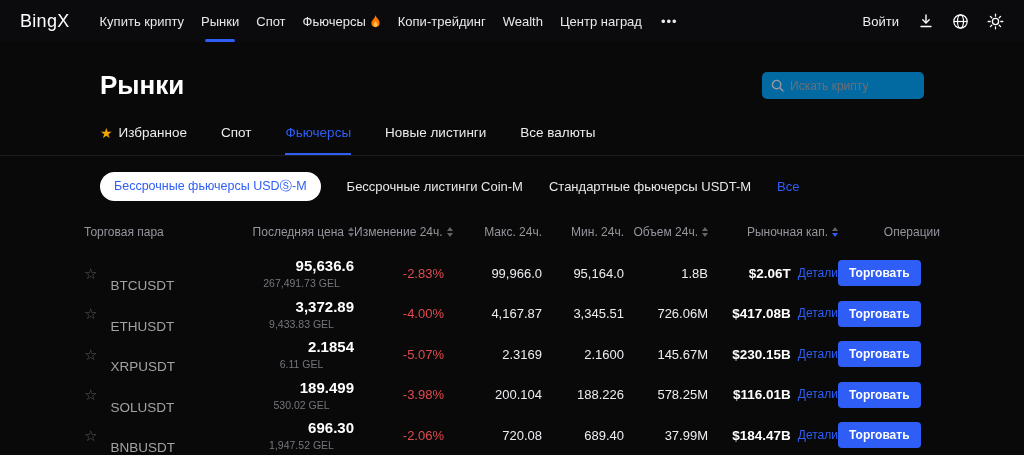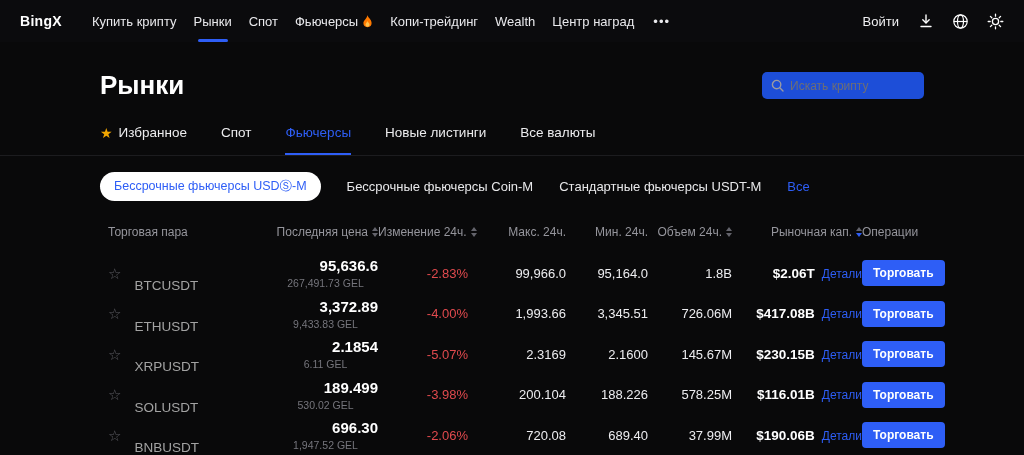--- a/index.html
+++ b/index.html
@@ -9,21 +9,21 @@
     font-family:"Liberation Sans","DejaVu Sans",sans-serif;
     color:#fff;
     overflow:hidden;
   }
   
   .topbar {
     height:42px; background:#0b0b0d;
     display:flex; align-items:center;
     padding:0 20px;
   }
-  .logo { font-size:14px; font-weight:700; letter-spacing:.3px; cursor:pointer; }
+  .logo { font-size:18px; font-weight:400; letter-spacing:.3px; cursor:pointer; }
   .nav { display:flex; align-items:center; gap:17px; margin-left:30px; height:100%; }
   .nav-item {
     position:relative; display:flex; align-items:center; gap:4px;
     font-size:13px; color:#e9e9ec; height:100%; cursor:pointer; white-space:nowrap;
   }
   .nav-item.active::after {
     content:""; position:absolute; bottom:0; left:50%; transform:translateX(-50%);
     width:30px; height:3px; background:var(--accent); border-radius:2px;
   }
   .nav-more { font-size:13px; color:#e9e9ec; letter-spacing:1px; cursor:pointer; margin-left:2px; }
@@ -33,21 +33,21 @@
     background:var(--accent); border:none; color:#fff; font-size:13px;
     padding:6px 15px; border-radius:15px; cursor:pointer;
     font-family:inherit;
   }
   .tool-icon { width:17px; height:17px; display:flex; align-items:center; justify-content:center; cursor:pointer; }
   .tool-icon svg { display:block; }
   
   .pagehead { display:flex; align-items:center; justify-content:space-between; padding:28px 100px 0; }
   .page-title { font-size:26px; font-weight:700; }
   .search {
-    width:162px; height:27px; background:#1d4ed8; border-radius:5px;
+    width:162px; height:27px; background:#0369a1; border-radius:5px;
     display:flex; align-items:center; gap:6px; padding:0 9px;
   }
   .search input {
     flex:1; min-width:0; background:transparent; border:none; outline:none;
     color:#ddd; font-size:12px; font-family:inherit;
   }
   .search input::placeholder { color:#6e6e75; }
   
   .tabs-outer { border-bottom:1px solid #1c1c1f; padding:0 100px; margin-top:24px; }
   .tabs { display:flex; gap:34px; }
@@ -59,21 +59,21 @@
   .tab .star { color:var(--star); font-size:14px; line-height:1; }
   
   .subtabs { display:flex; align-items:center; gap:26px; padding:0 100px; margin-top:16px; }
   .subtab { font-size:13px; color:#e8e8ea; cursor:pointer; white-space:nowrap; }
   .subtab.pill {
     background:#ffffff; color:var(--accent); font-size:12.5px;
     padding:6px 14px; border-radius:15px;
   }
   .subtab.link { color:var(--accent); }
   
-  .table { padding:0 108px; margin-top:18px; }
+  .table { padding:0 84px; margin-top:18px; }
   .trow {
     display:grid;
     grid-template-columns:165px 105px 90px 98px 82px 84px 130px 1fr;
     align-items:center;
   }
   .thead { height:26px; margin-bottom:8px; }
   .th { font-size:12px; color:#95959c; text-align:right; white-space:nowrap; }
   .th.left { text-align:left; }
   .th .hwrap { display:inline-flex; align-items:center; gap:4px; }
   .sortable { cursor:pointer; }
@@ -83,24 +83,24 @@
   .tri-dn.on { border-top-color:var(--accent); }
   .drow { height:40.5px; cursor:pointer; }
   .c-pair { display:flex; align-items:center; gap:13px; }
   .fav { color:#5d5d63; font-size:15px; line-height:1; cursor:pointer; }
   .pair { font-size:13.5px; color:#a3a3a3;margin-top:25px; }
   .c-price { text-align:right; }
   .c-price .p { font-size:15px; font-weight:700; color:#fff; }
   .c-price .sub { font-size:10.5px; color:#75757c; margin-top:3px;text-align:center; }
   .c-change { text-align:right; font-size:13px; color:var(--negative); }
   .c-num { text-align:right; font-size:13px; color:#ededf0; }
-  .c-mcap { display:flex; align-items:flex-end; justify-content:flex-end; gap:7px; }
+  .c-mcap { display:flex; align-items:flex-start; justify-content:flex-end; gap:7px; }
   .c-mcap .mv { font-size:13.5px; font-weight:700; color:#fff; }
   .details { font-size:12px; color:var(--accent); cursor:pointer; white-space:nowrap; }
-  .c-action { display:flex; justify-content:flex-end; }
+  .c-action { display:flex; justify-content:flex-start; }
   .trade {
     background:var(--accent); border:none; color:#fff; font-size:12px; font-weight:700;
     padding:6px 11px; border-radius:4px; cursor:pointer; font-family:inherit; white-space:nowrap;
   }
 </style>
 </head>
 <body>
 
 <div class="topbar">
   <div class="logo">BingX</div>
@@ -188,21 +188,21 @@
         <span>Новые листинги</span>
       </span>
     <span class="tab">
         <span>Все валюты</span>
       </span>
   </div>
 </div>
 
 <div class="subtabs">
   <span class="subtab pill">Бессрочные фьючерсы USDⓈ-M</span>
-  <span class="subtab">Бессрочные фьючерсы Coin-M</span>
+  <span class="subtab">Бессрочные листинги Coin-M</span>
   <span class="subtab">Стандартные фьючерсы USDT-M</span>
   <span class="subtab link">Все</span>
 </div>
 
 <div class="table">
 
   <div class="trow thead">
     <div class="th left">Торговая пара</div>
     <div class="th sortable"><span class="hwrap">
           <span>Последняя цена</span>
@@ -262,21 +262,21 @@
   <div class="trow drow">
     <div class="c-pair">
         <span class="fav">☆</span>
         <span class="pair">ETHUSDT</span>
       </div>
     <div class="c-price">
         <div class="p">3,372.89</div>
         <div class="sub">9,433.83 GEL</div>
       </div>
     <div class="c-change">-4.00%</div>
-    <div class="c-num">1,993.66</div>
+    <div class="c-num">4,167.87</div>
     <div class="c-num">3,345.51</div>
     <div class="c-num">726.06M</div>
     <div class="c-mcap">
         <span class="mv">$417.08B</span>
         <a class="details">Детали</a>
       </div>
     <div class="c-action">
         <button class="trade">Торговать</button>
       </div>
   </div>
@@ -332,21 +332,21 @@
       </div>
     <div class="c-price">
         <div class="p">696.30</div>
         <div class="sub">1,947.52 GEL</div>
       </div>
     <div class="c-change">-2.06%</div>
     <div class="c-num">720.08</div>
     <div class="c-num">689.40</div>
     <div class="c-num">37.99M</div>
     <div class="c-mcap">
-        <span class="mv">$190.06B</span>
+        <span class="mv">$184.47B</span>
         <a class="details">Детали</a>
       </div>
     <div class="c-action">
         <button class="trade">Торговать</button>
       </div>
   </div>
 
 </div>
 
 </body></html>

